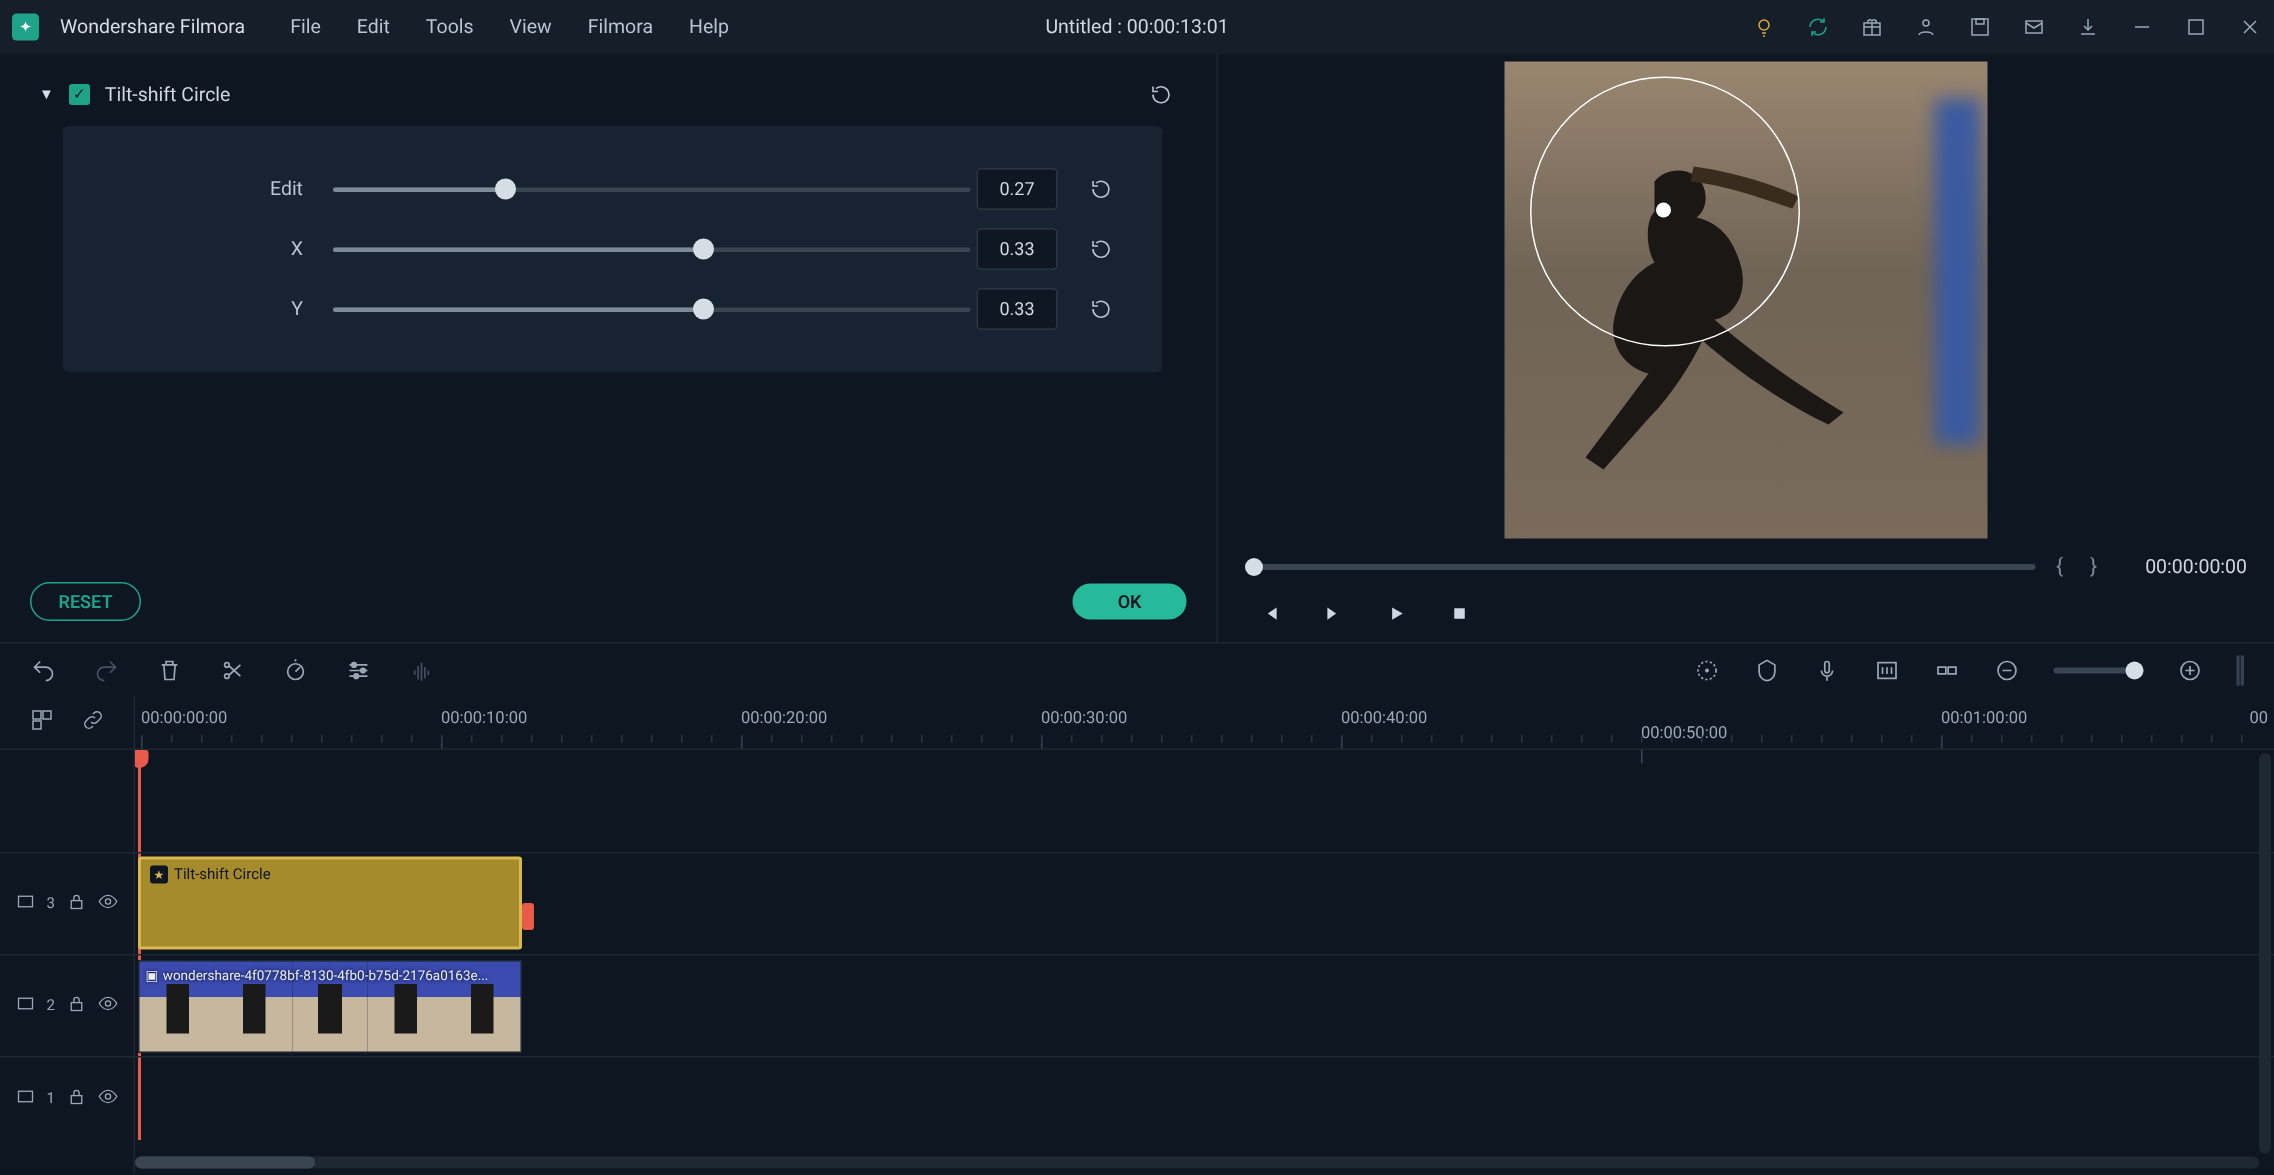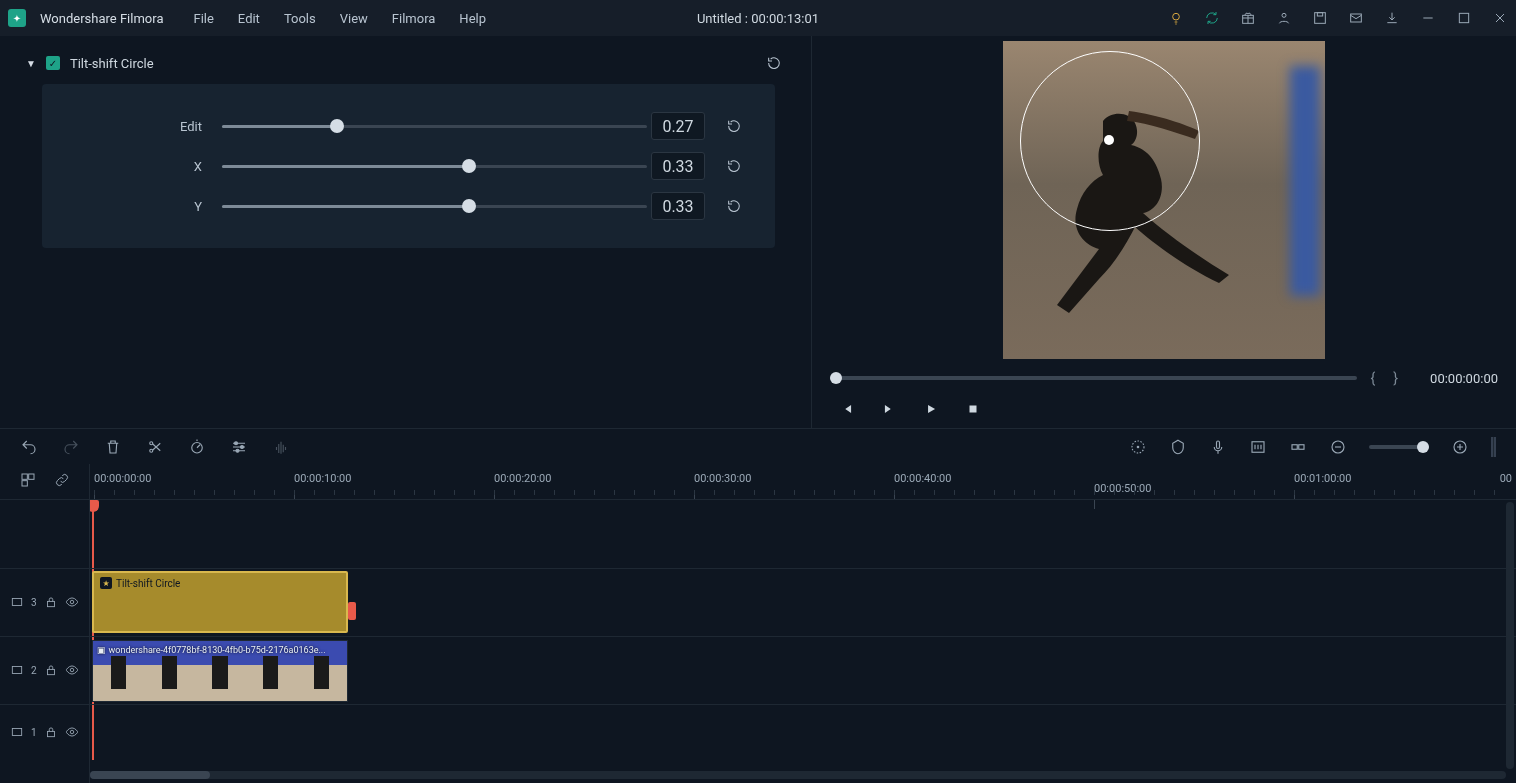--- a/index.html
+++ b/index.html
@@ -29,21 +29,21 @@
   .resetico { margin-left:auto; width:22px; height:22px; display:flex; align-items:center; justify-content:center; color:#b8c4d0; cursor:pointer; }
   .resetico svg { width:16px; height:16px; fill:none; stroke:currentColor; stroke-width:1.6; }
 
   .controls { background:#172330; border-radius:4px; padding:22px 30px; margin-left:16px; margin-right:10px; }
   .ctrlrow { display:flex; align-items:center; height:40px; }
   .ctrllbl { width:150px; text-align:right; padding-right:20px; color:#b8c4d0; font-size:13px; }
   .sliderbox { flex:1; position:relative; height:20px; }
   .track { position:absolute; top:9px; left:0; right:0; height:3px; background:#3a4552; border-radius:2px; }
   .fill { position:absolute; top:9px; left:0; height:3px; background:#7d8a97; border-radius:2px; }
   .thumb { position:absolute; top:3px; width:14px; height:14px; background:#d5dde5; border-radius:50%; transform:translateX(-50%); cursor:pointer; }
-  .valbox { width:54px; height:28px; margin-left:4px; background:#0f1822; border:1px solid #2b3642; border-radius:3px; display:flex; align-items:center; justify-content:center; font-size:16px; color:#cfd8e0; }
+  .valbox { width:54px; height:28px; margin-left:4px; background:#0f1822; border:1px solid #2b3642; border-radius:3px; display:flex; align-items:center; justify-content:center; font-size:12px; color:#cfd8e0; }
   .rowreset { width:40px; display:flex; justify-content:center; }
 
   .btnrow { height:54px; display:flex; align-items:center; padding:0 20px; gap:12px; }
   .btn-reset { border:1.5px solid #1ea388; color:#1ea388; background:transparent; padding:5px 18px; border-radius:14px; font-size:12px; font-weight:600; cursor:pointer; }
   .btn-ok { margin-left:auto; background:#26b99a; color:#0e1621; border:none; padding:5px 30px; border-radius:14px; font-size:12px; font-weight:600; cursor:pointer; }
 
   .rightpanel { flex:1; display:flex; flex-direction:column; background:#0e1621; }
   .preview { flex:1; display:flex; align-items:center; justify-content:center; position:relative; }
   .video { width:322px; height:318px; background:linear-gradient(180deg,#9a8670 0%,#6f6456 45%,#7a6b5b 100%); position:relative; overflow:hidden; filter:blur(0.3px); }
   .video::after{content:'';position:absolute;top:25px;right:5px;width:30px;height:230px;background:#3a5aa0;filter:blur(6px);}
@@ -241,20 +241,24 @@
   <div class="valbox">0.33</div>
   <div class="rowreset">
               <div class="resetico">
                 <svg viewBox="0 0 24 24">
                   <path d="M4 12a8 8 0 1 0 3-6M4 4v5h5"></path>
                 </svg>
               </div>
             </div>
           </div>
         </div>
+    </div>
+    <div class="btnrow">
+      <button class="btn-reset">RESET</button>
+      <button class="btn-ok">OK</button>
     </div>
   </div>
 
   <div class="rightpanel">
     <div class="preview">
       <div class="video">
         <div class="dancer">
           <svg viewBox="0 0 260 270">
               <path fill="#1a1714" d="M70 40c8-10 26-10 32 2 4 8 2 18-4 22 18 4 26 18 30 34 4 18-6 32-18 34 22 20 56 44 86 62l-10 8c-34-16-66-40-84-56-8 16-20 36-36 52l-30 34-12-8 42-56c-16-4-28-20-22-40 4-16 14-28 26-34-6-10-6-28 0-34z"></path>
               <path fill="#3a2b1f" d="M96 30c30 4 58 14 70 20l-4 8c-18-6-46-16-68-18z"></path>

